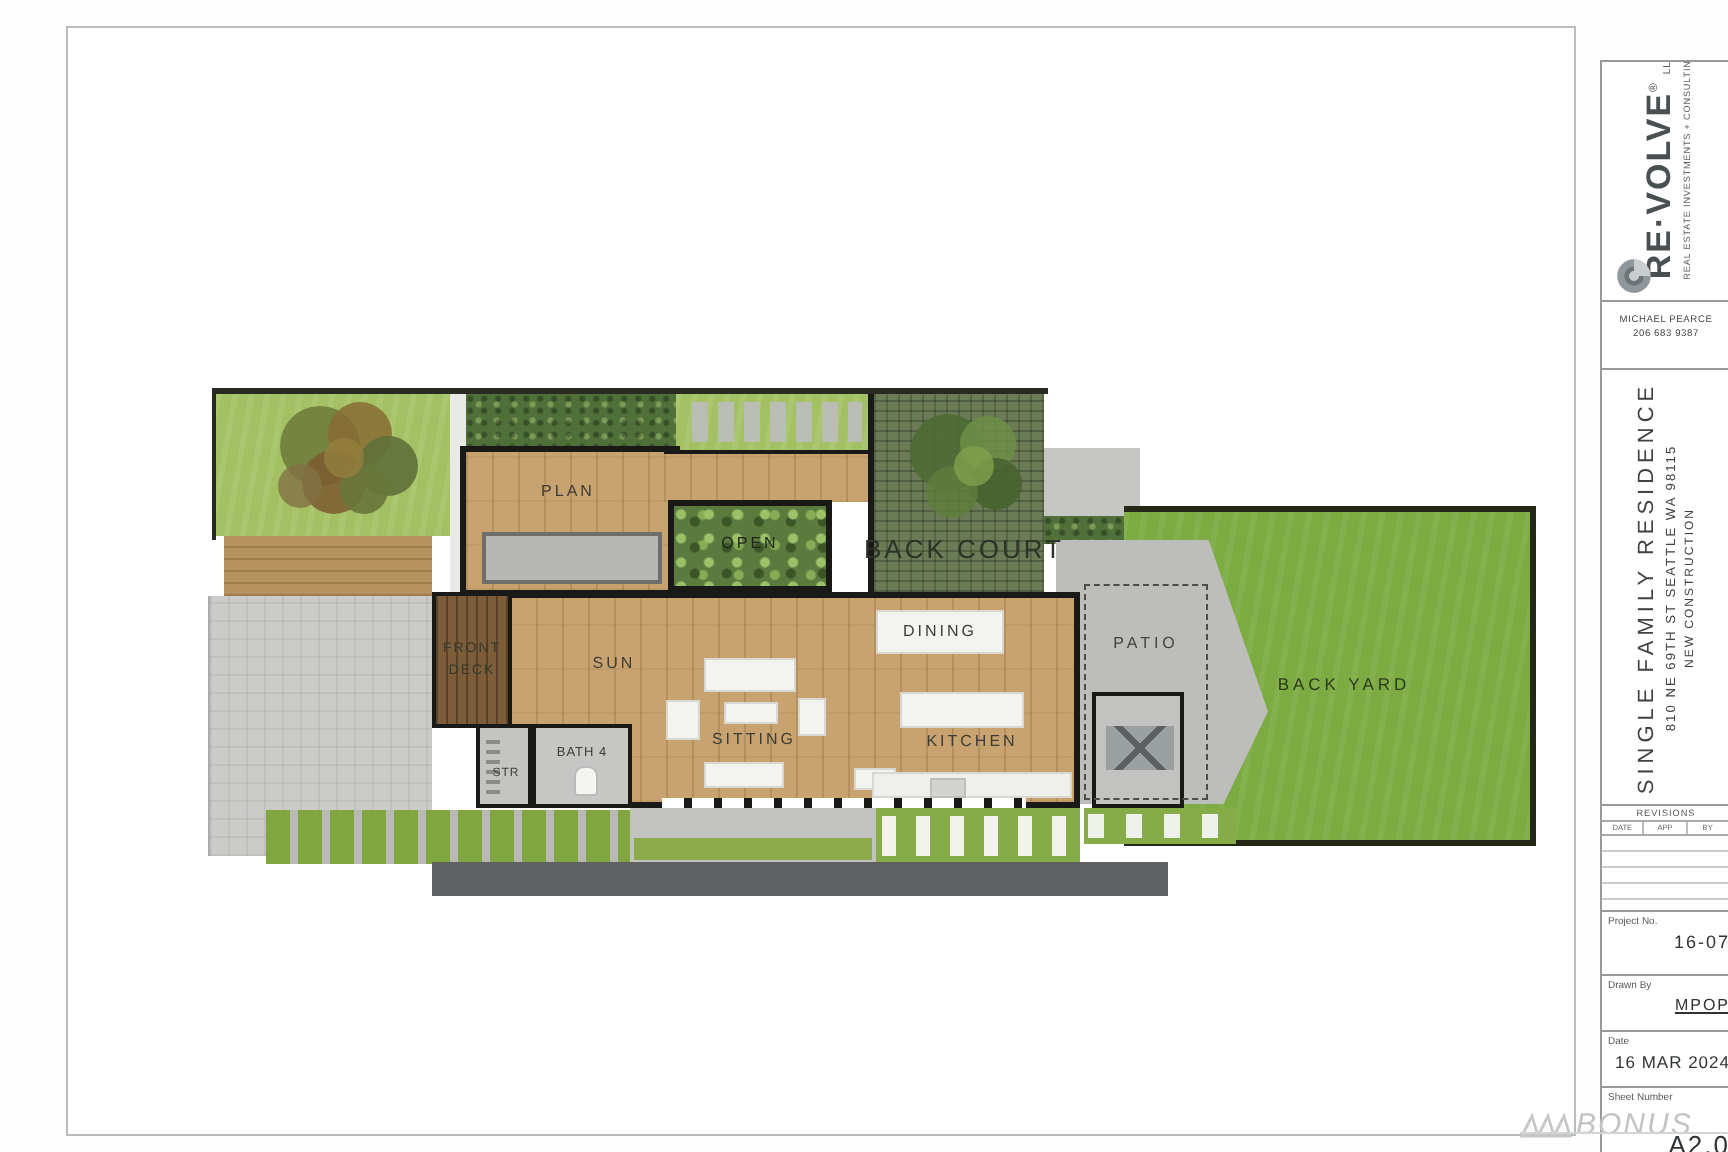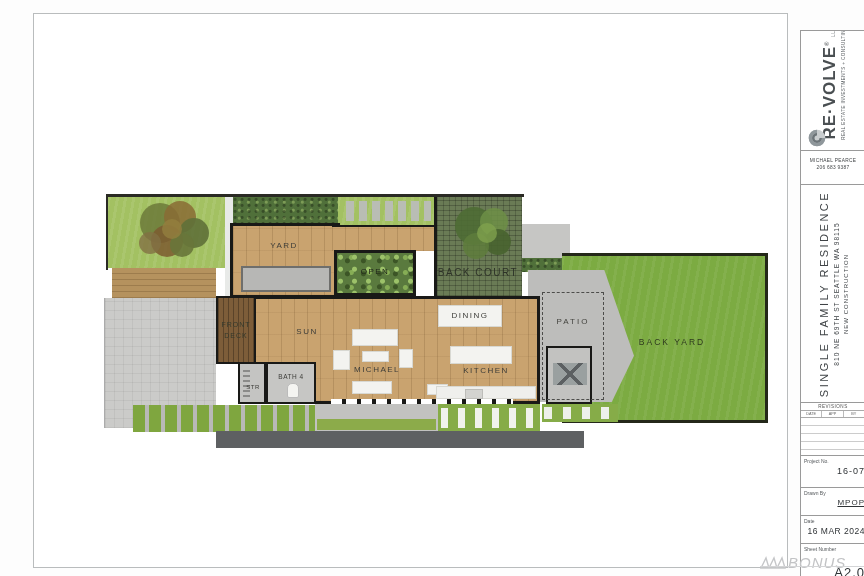--- a/index.html
+++ b/index.html
@@ -80,21 +80,21 @@
   </div>
 
   <div class="zone pavers-dk" style="left:434px;top:197px;width:88px;height:99px;border-left:3px solid #191917;box-sizing:border-box;"></div>
   <svg class="zone" style="left:440px;top:200px;width:80px;height:66px;z-index:8;" viewBox="0 0 80 66">
     <circle cx="34" cy="26" r="19" fill="#4e6b34" opacity=".9"></circle>
     <circle cx="54" cy="22" r="14" fill="#6d8f46" opacity=".85"></circle>
     <circle cx="58" cy="42" r="13" fill="#48632f" opacity=".9"></circle>
     <circle cx="36" cy="46" r="13" fill="#5e7d3c" opacity=".85"></circle>
     <circle cx="47" cy="33" r="10" fill="#7fa14e" opacity=".8"></circle>
   </svg>
-  <div class="lbl" style="left:432px;top:267px;width:92px;font-size:10px;color:#2e3328;">BACK COURT</div>
+  <div class="lbl" style="left:432px;top:267px;width:92px;font-size:13px;color:#2e3328;">BACK COURT</div>
 
   <div class="zone" style="left:522px;top:224px;width:48px;height:34px;background:#c6c6c4;"></div>
 
   <div class="zone hedge" style="left:522px;top:258px;width:82px;height:14px;"></div>
 
   <div class="zone grass-dk" style="left:562px;top:253px;width:206px;height:170px;border-top:3px solid #242819;border-right:3px solid #242819;border-bottom:3px solid #242819;box-sizing:border-box;"></div>
   <div class="lbl" style="left:622px;top:337px;width:100px;font-size:8.5px;letter-spacing:2px;color:#2e3a1e;">BACK YARD</div>
 
   <div class="zone" style="left:528px;top:270px;width:106px;height:132px;background:#bdbdbb;clip-path:polygon(0 0,72% 0,100% 65%,79% 100%,0 100%);z-index:9;"></div>
   <div class="zone dash" style="left:542px;top:292px;width:62px;height:108px;"></div>
@@ -116,21 +116,21 @@
 
   <div class="zone" style="left:542px;top:404px;width:76px;height:18px;background:#86ac48;z-index:10;">
     <div style="position:absolute;left:2px;top:3px;right:2px;bottom:3px;background:repeating-linear-gradient(90deg,#eef0ea 0 8px,transparent 8px 19px);"></div>
   </div>
 
   <div class="zone" style="left:216px;top:431px;width:368px;height:17px;background:#5e6062;"></div>
 
   <div class="zone wood wall" style="left:230px;top:223px;width:110px;height:75px;z-index:10;">
     <div style="position:absolute;left:8px;top:40px;width:90px;height:26px;background:#b7b7b5;border:2px solid #6e6e6c;box-sizing:border-box;"></div>
   </div>
-  <div class="lbl" style="left:254px;top:241px;width:60px;">YARD</div>
+  <div class="lbl" style="left:254px;top:241px;width:60px;">PLAN</div>
 
   <div class="zone wood" style="left:332px;top:225px;width:102px;height:26px;border-top:2px solid #191917;box-sizing:border-box;z-index:10;"></div>
 
   <div class="zone wood wall" style="left:252px;top:296px;width:288px;height:108px;z-index:10;">
     <div style="position:absolute;left:76px;bottom:-3px;width:182px;height:5px;background:repeating-linear-gradient(90deg,#ffffff 0 11px,#191917 11px 15px);"></div>
   </div>
 
   <div class="zone wall" style="left:334px;top:250px;width:82px;height:46px;background:#5a7a3e;background-image:radial-gradient(circle at 25% 35%,#9cc269 2px,transparent 3px),radial-gradient(circle at 65% 60%,#3c5526 2px,transparent 3px),radial-gradient(circle at 80% 30%,#86ad55 2px,transparent 3px);background-size:14px 12px,16px 13px,18px 15px;z-index:12;"></div>
   <div class="lbl" style="left:347px;top:267px;width:56px;color:#20261a;">OPEN</div>
 
@@ -148,21 +148,21 @@
   <div class="lbl" style="left:266px;top:373px;width:50px;font-size:6.5px;letter-spacing:.5px;background:transparent;">BATH 4</div>
 
   <div class="lbl" style="left:287px;top:327px;width:40px;">SUN</div>
 
   <div class="furn" style="left:352px;top:329px;width:46px;height:17px;"></div>
   <div class="furn" style="left:333px;top:350px;width:17px;height:20px;"></div>
   <div class="furn" style="left:362px;top:351px;width:27px;height:11px;"></div>
   <div class="furn" style="left:399px;top:349px;width:14px;height:19px;"></div>
   <div class="furn" style="left:352px;top:381px;width:40px;height:13px;"></div>
   <div class="furn" style="left:427px;top:384px;width:21px;height:11px;"></div>
-  <div class="lbl" style="left:341px;top:365px;width:72px;">MICHAEL</div>
+  <div class="lbl" style="left:341px;top:365px;width:72px;">SITTING</div>
 
   <div class="furn" style="left:438px;top:305px;width:64px;height:22px;"></div>
   <div class="lbl" style="left:438px;top:311px;width:64px;">DINING</div>
 
   <div class="furn" style="left:450px;top:346px;width:62px;height:18px;"></div>
   <div class="furn" style="left:436px;top:386px;width:100px;height:13px;background:#efefec;">
     <div style="position:absolute;left:28px;top:2px;width:16px;height:8px;background:#d3d3d0;border:1px solid #bdbdb9;"></div>
   </div>
   <div class="lbl" style="left:448px;top:366px;width:76px;">KITCHEN</div>
 

